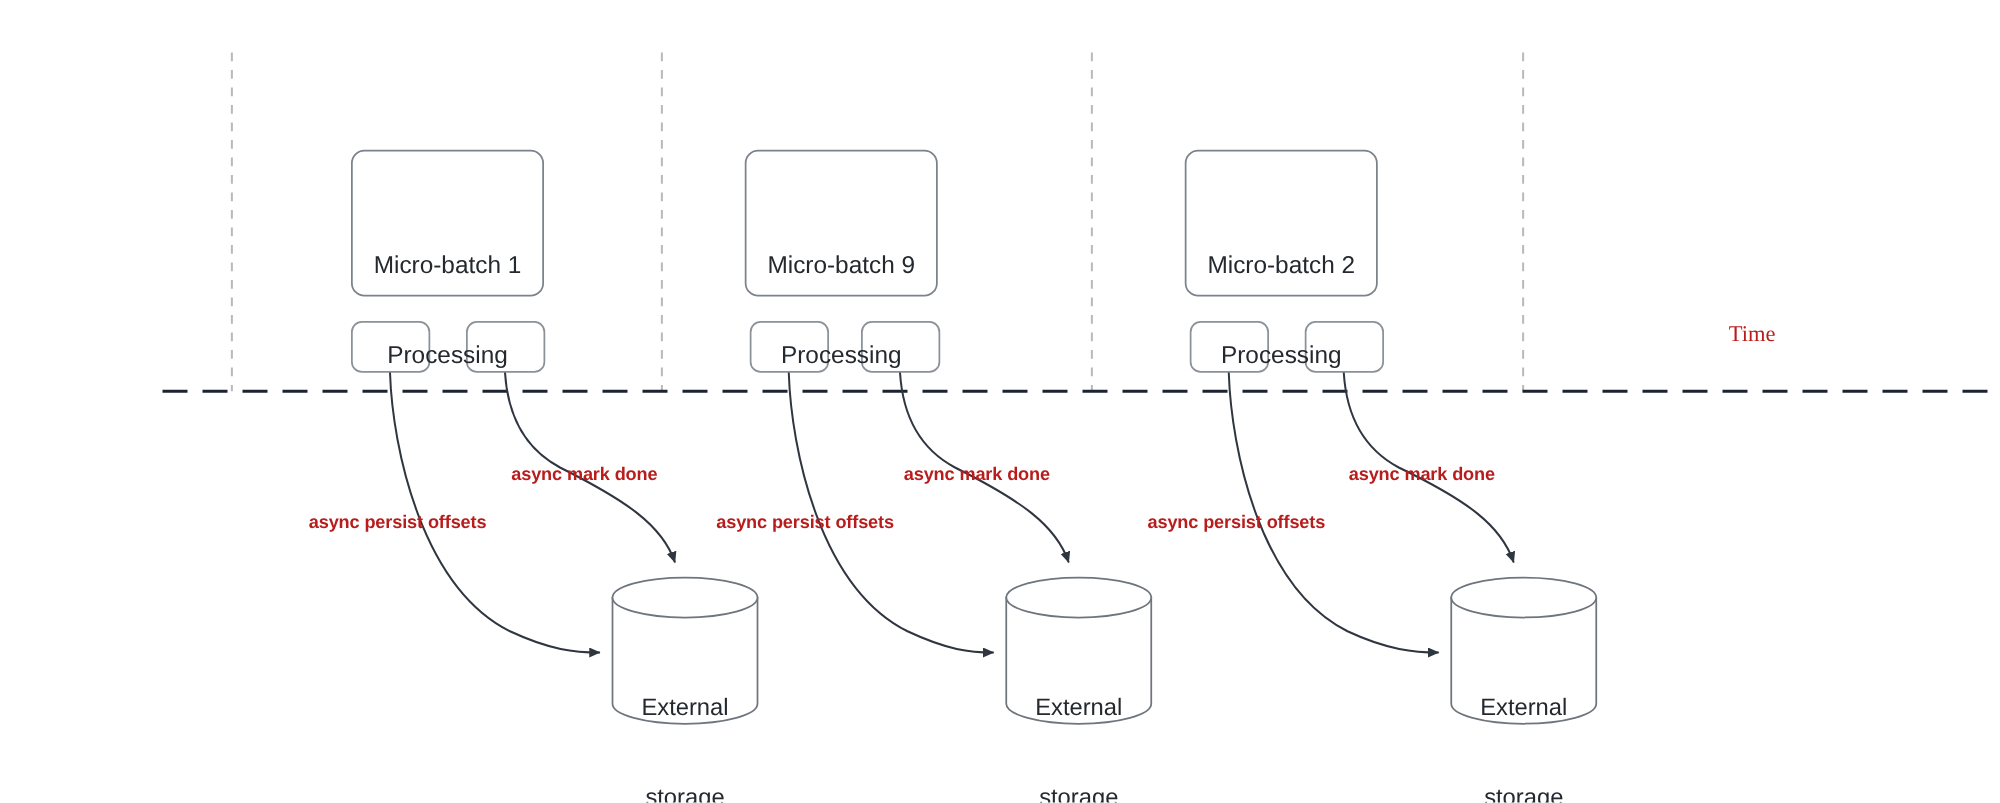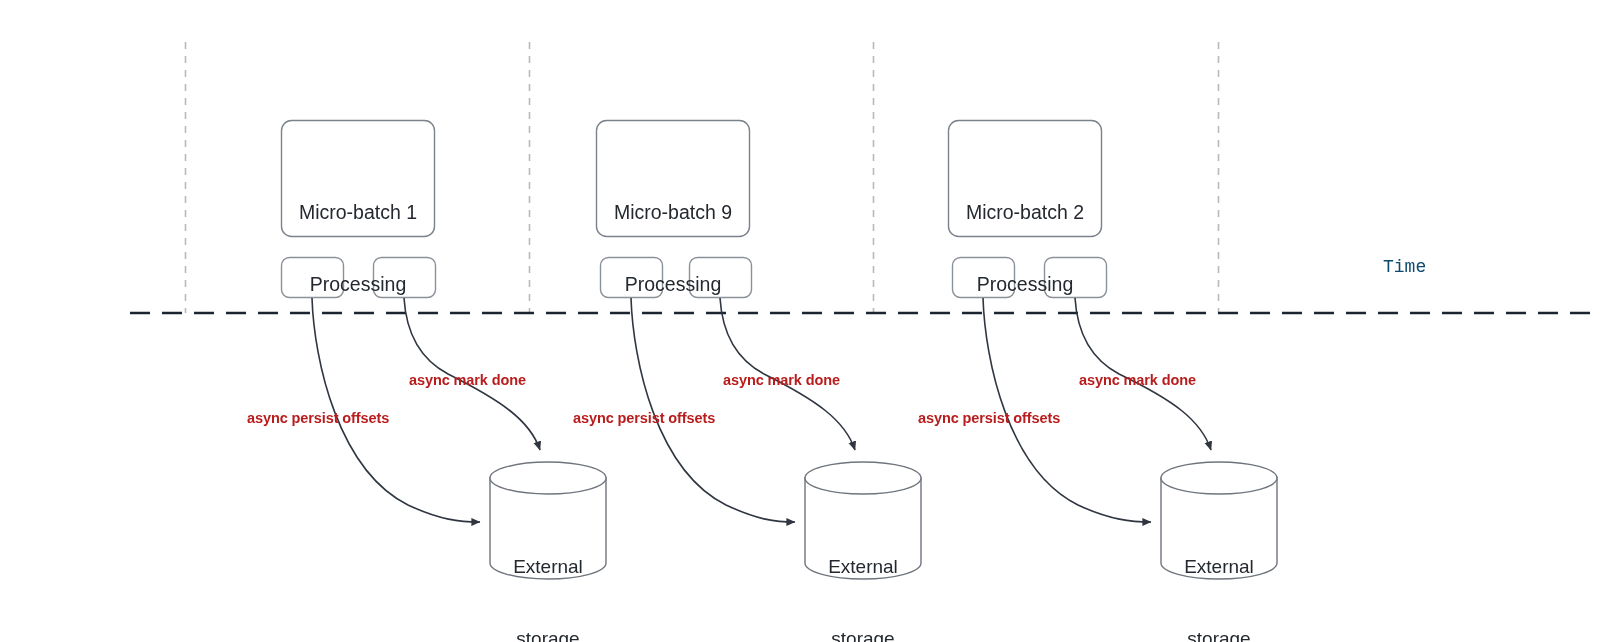--- a/index.html
+++ b/index.html
@@ -50,22 +50,22 @@
     position: absolute;
     color: #b91c1c;
     font-family: "Liberation Sans", sans-serif;
     font-size: 14.5px;
     font-weight: bold;
     white-space: pre;
     letter-spacing: -0.1px;
   }
   .time-label {
     position: absolute;
-    color: #0c4a6e;
-    font-family: Liberation Mono, monospace;
+    color: #b91c1c;
+    font-family: Liberation Serif, serif;
     font-size: 18px;
     white-space: pre;
   }
 </style>
 </head>
 <body>
 
 <div id="diagram-root">
 
   <svg class="svg-layer" viewBox="0 0 1600 642" xmlns="http://www.w3.org/2000/svg">

